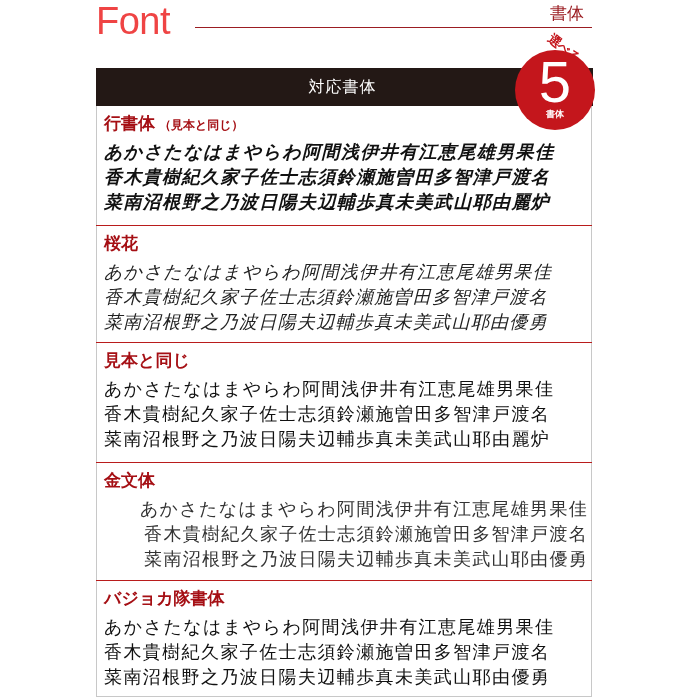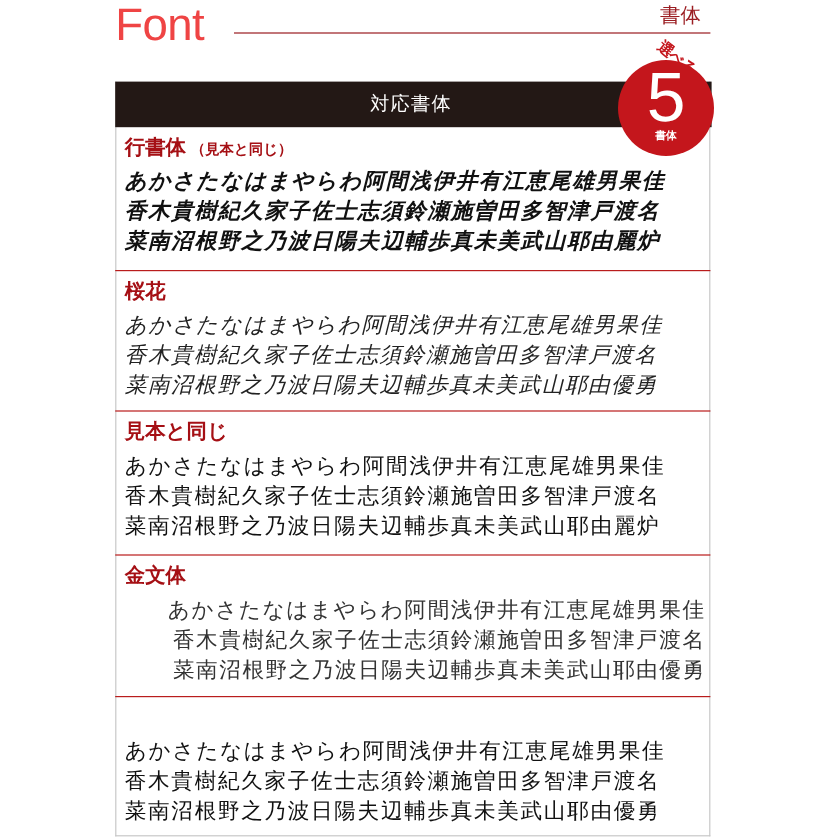--- a/index.html
+++ b/index.html
@@ -115,20 +115,23 @@
     <span>金文体</span>
   </div>
   <div class="sample">
     <div class="sample-row">あかさたなはまやらわ阿間浅伊井有江恵尾雄男果佳</div>
     <div class="sample-row">香木貴樹紀久家子佐士志須鈴瀬施曽田多智津戸渡名</div>
     <div class="sample-row">菜南沼根野之乃波日陽夫辺輔歩真未美武山耶由優勇</div>
   </div>
 </div>
 
 <div class="section f5" style="top:580px;height:117px;">
+  <div class="sec-title">
+    <span>バジョカ隊書体</span>
+  </div>
   <div class="sample">
     <div class="sample-row">あかさたなはまやらわ阿間浅伊井有江恵尾雄男果佳</div>
     <div class="sample-row">香木貴樹紀久家子佐士志須鈴瀬施曽田多智津戸渡名</div>
     <div class="sample-row">菜南沼根野之乃波日陽夫辺輔歩真未美武山耶由優勇</div>
   </div>
 </div>
 
 <div class="badge-arc">選べる</div>
 <div class="badge">
   <div class="badge-num">5</div>

